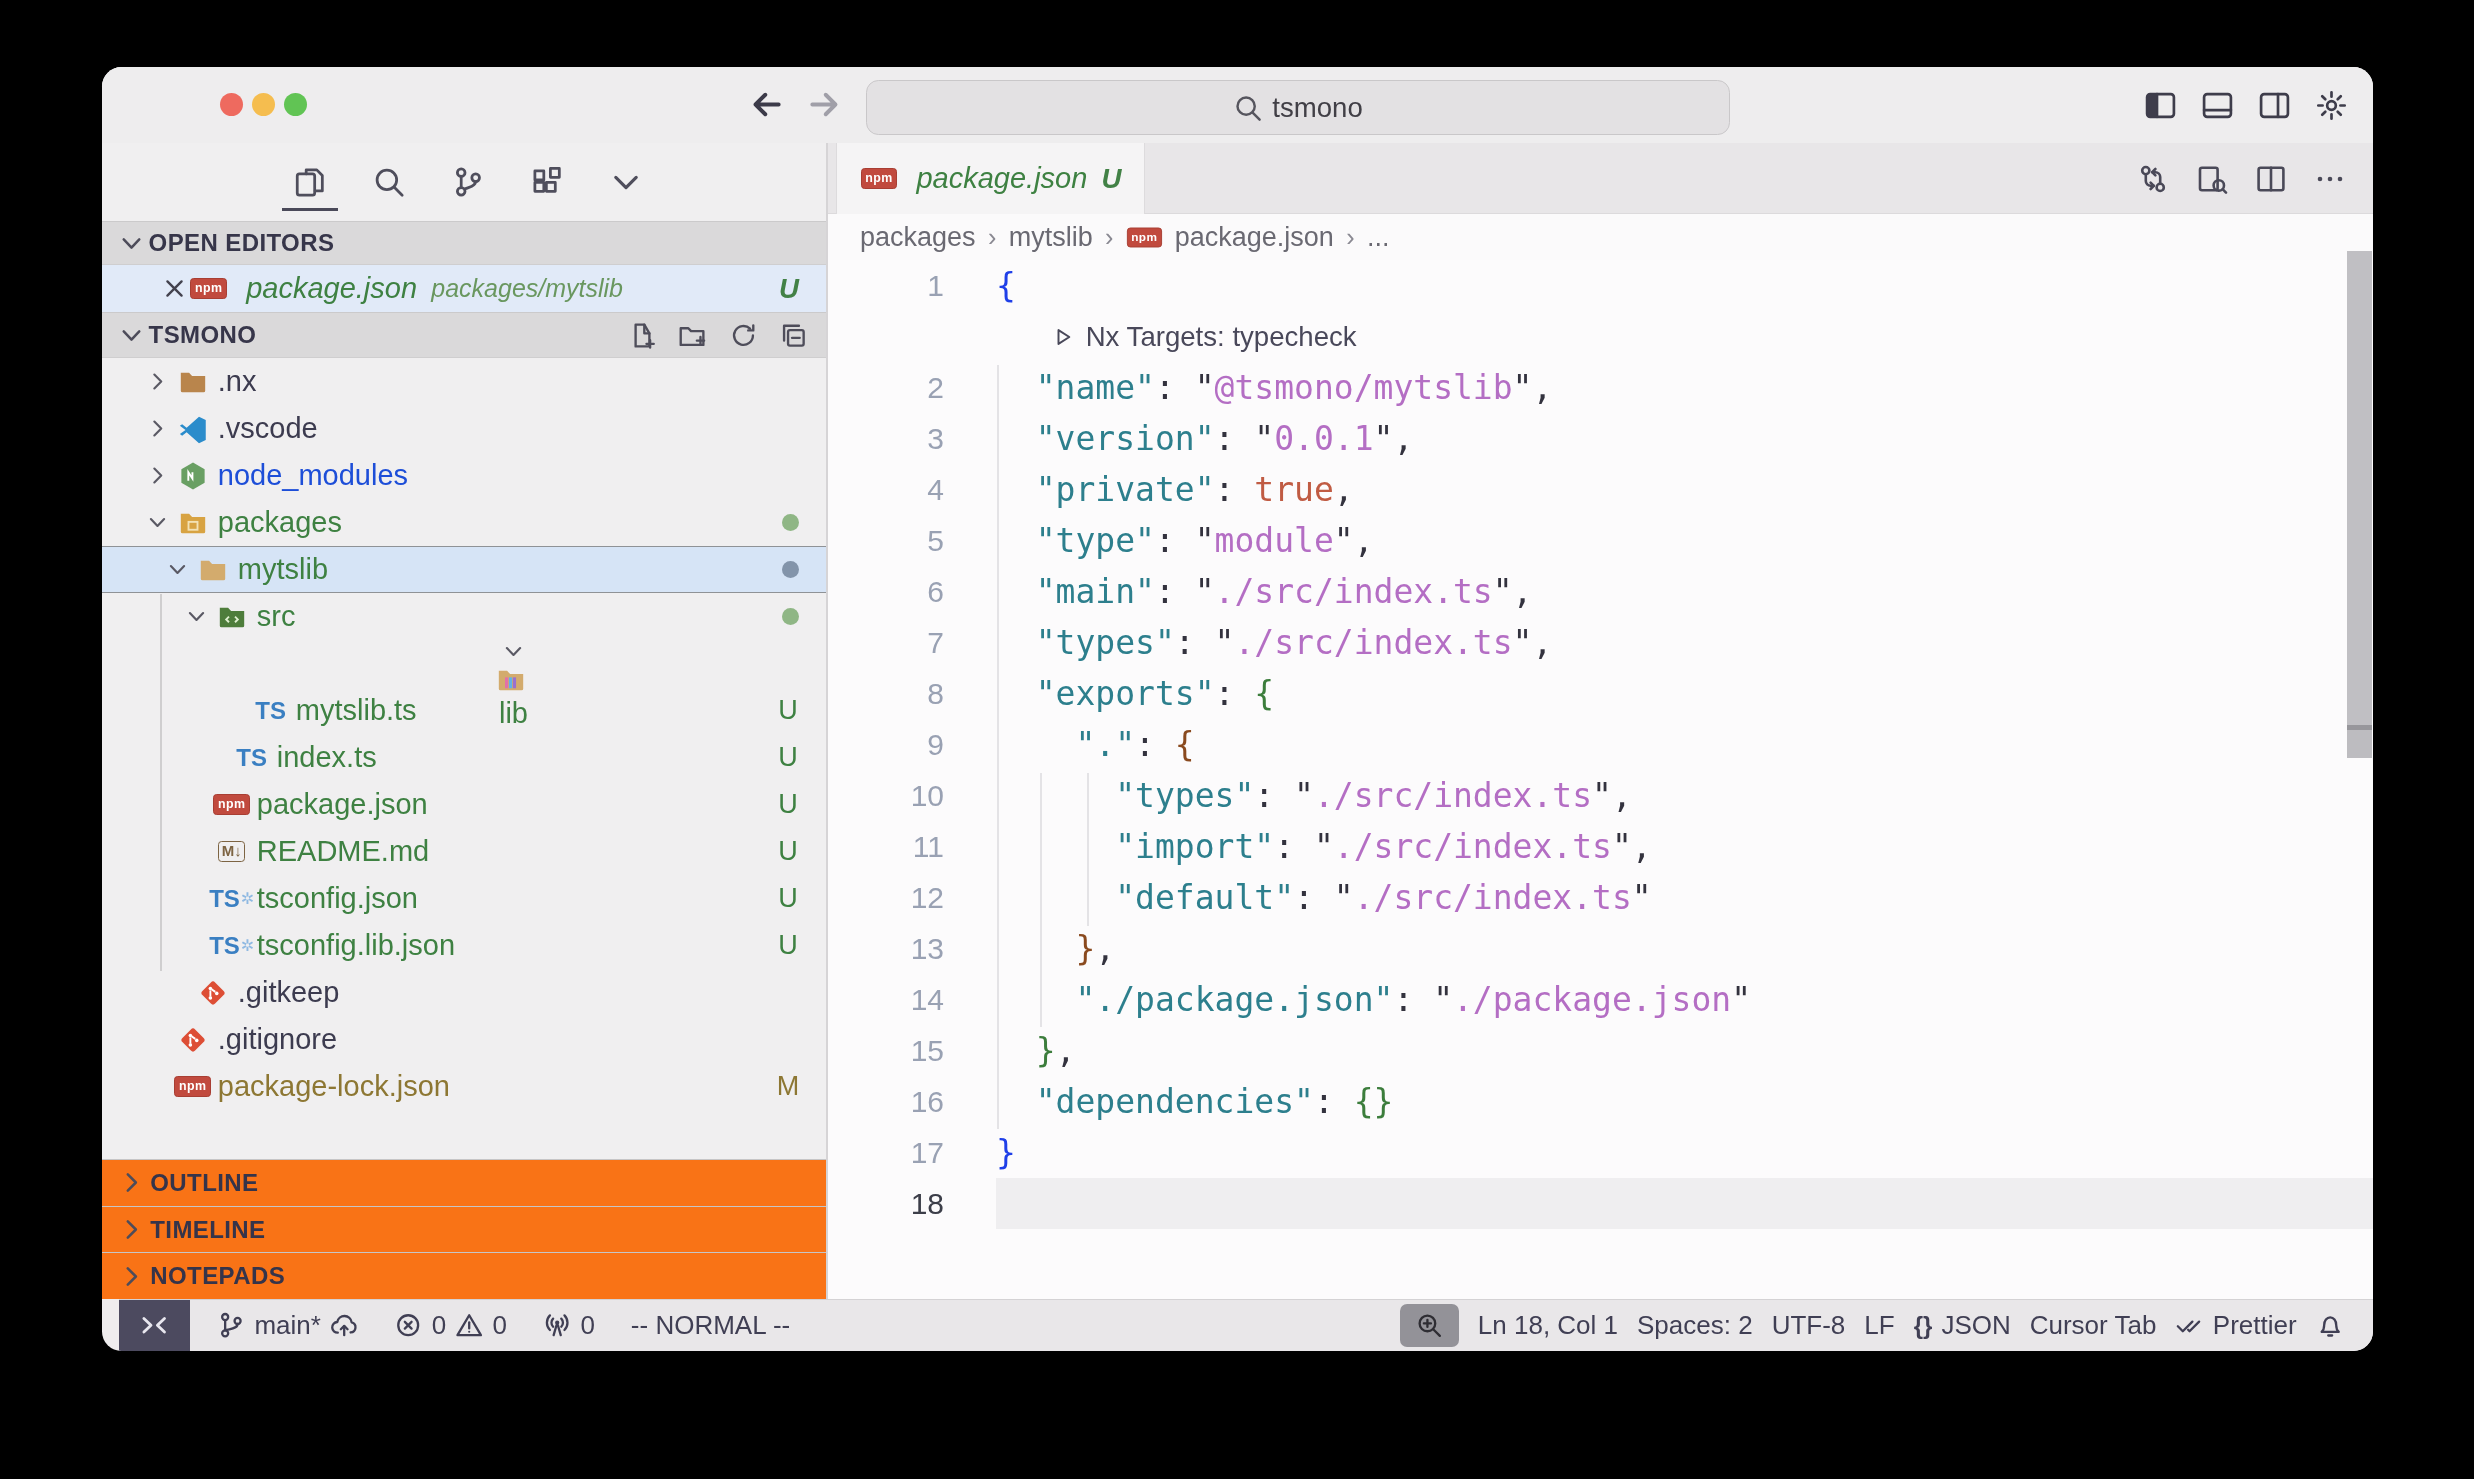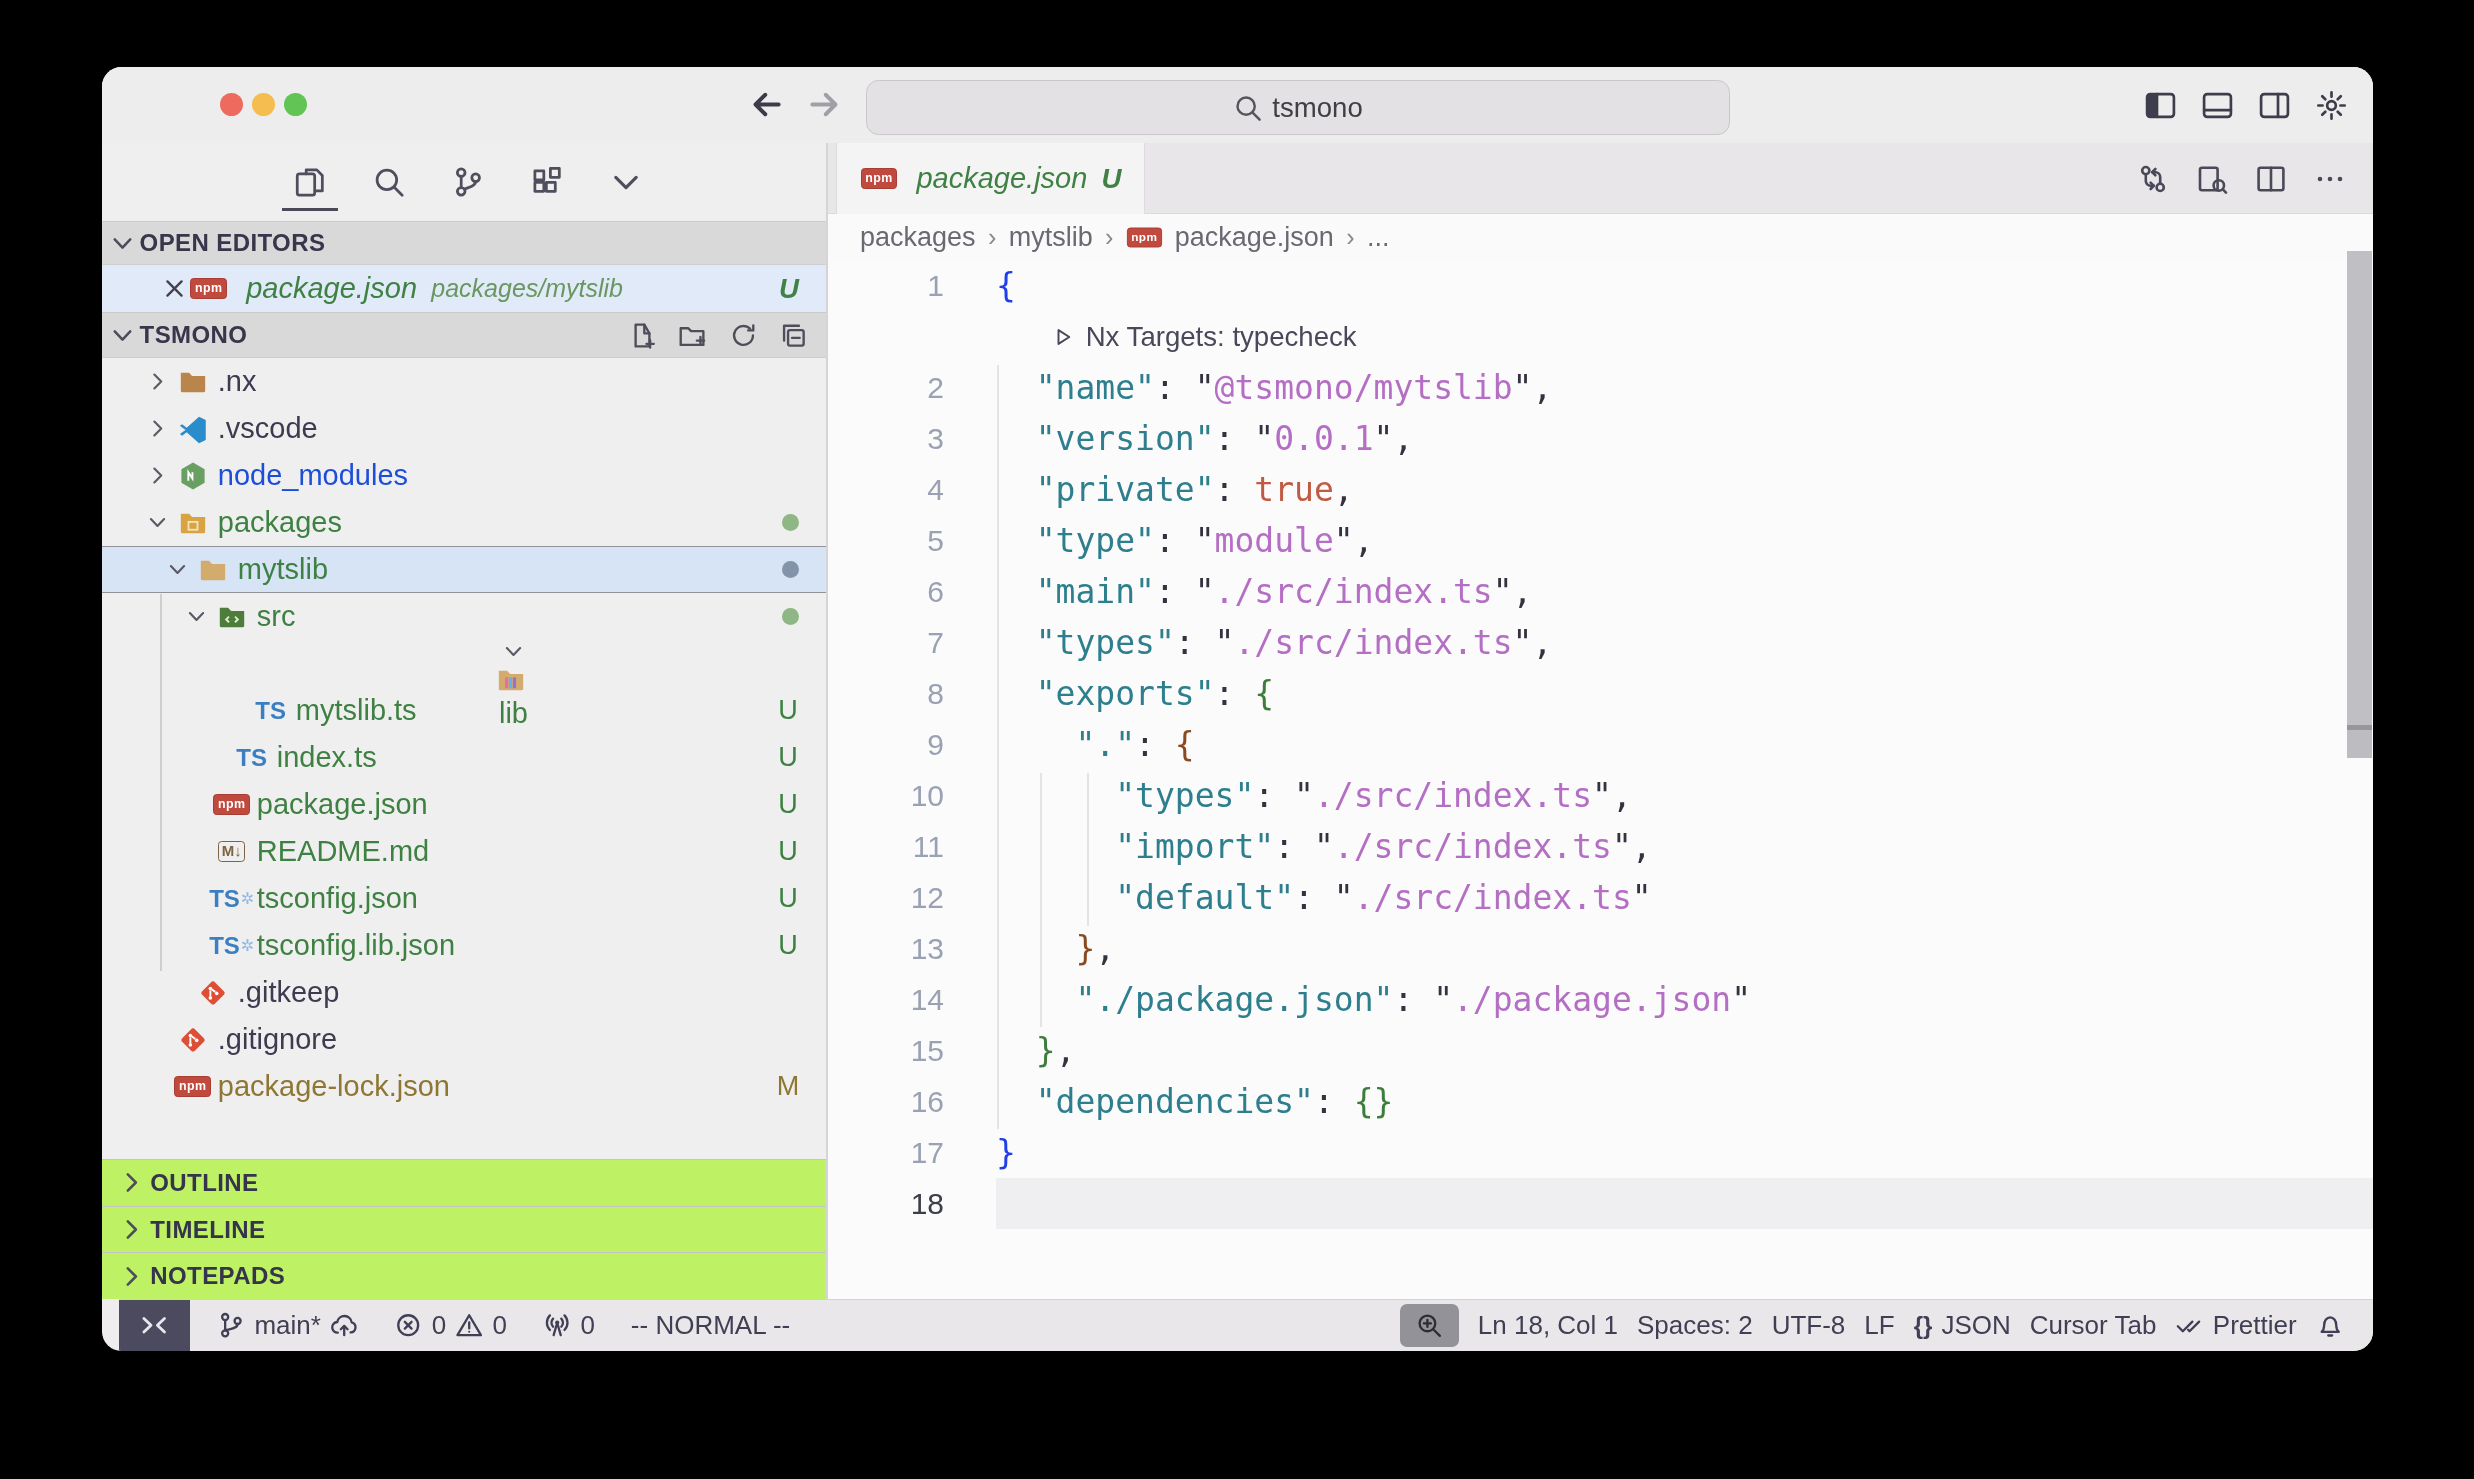--- a/index.html
+++ b/index.html
@@ -34,21 +34,21 @@
              background:#f0eff0; }
   #sidebar-divider { position:absolute; left:724px; top:76px; width:1.8px; bottom:52px; background:#d6d4d6; }
 
   #activity { position:absolute; left:0; top:0; width:100%; height:78px;
               display:flex; align-items:center; gap:45px; padding-left:191px; }
   .act-item { width:34px; height:34px; color:#4f4e5c; position:relative; }
   .act-item.active::after { content:""; position:absolute; left:-10.7px; right:-10.7px; bottom:-12.4px;
                             height:3.6px; background:#4a4959; }
 
   .section-header { background:#dad9da; border-top:0.9px solid #cbcacb; border-bottom:0.9px solid #cfcecf;
-                    display:flex; align-items:center; padding-left:7px;
+                    display:flex; align-items:center; padding-left:16px;
                     font-weight:bold; font-size:24px; color:#37364a; letter-spacing:0.4px; }
   .section-header .chev { width:27px; height:27px; color:#4d4c5a; margin-right:3.6px; flex:none; }
   #oe-header { position:absolute; left:0; top:78px; width:100%; height:44px; }
   #oe-row { position:absolute; left:0; top:122px; width:100%; height:47px;
             background:#e1eaf8; display:flex; align-items:center; }
   #oe-close { width:27px; height:27px; color:#43424e; margin-left:59px; flex:none; }
   #oe-row .file { font-style:italic; font-size:29px; color:#3e8142; margin-left:12.4px; }
   #oe-row .dir  { font-style:italic; font-size:25px; color:#69975f; margin-left:14.2px; }
   #oe-row .badge { margin-left:auto; margin-right:27px; font-style:italic; font-size:27.6px;
                    color:#428146; font-weight:bold; }
@@ -74,21 +74,21 @@
   .npm-badge { background:#c14a3e; color:#fff; font-weight:bold; font-size:12.4px;
                border-radius:3.6px; padding:2.7px 3.6px 3.6px; line-height:1; letter-spacing:0.4px;
                border:1.8px solid #a83e33; }
   .ts-badge { color:#3a7fc2; font-weight:bold; font-size:24px; font-style:normal; }
   .ts-gear { color:#8fb9e2; font-size:16px; margin-left:0.9px; }
   .md-badge { border:1.8px solid #7d6443; color:#7d6443; font-weight:bold; font-size:15px;
               border-radius:3.6px; padding:0.9px 2.7px; line-height:1.1; }
   .nx-badge { color:#143055; font-weight:bold; font-size:24px; }
 
   #stack { position:absolute; left:0; bottom:0; width:100%; height:140px; display:flex; flex-direction:column; }
-  .stack-row { flex:1; background:#bef264; border-top:0.9px solid #c6c5c6;
+  .stack-row { flex:1; background:#f97316; border-top:0.9px solid #c6c5c6;
                display:flex; align-items:center; padding-left:16px;
                font-weight:bold; font-size:24px; color:#35344a; letter-spacing:0.4px; }
   .stack-row .chev { width:27px; height:27px; color:#4d4c5a; margin-right:5.3px; }
 
   
   #editor { position:absolute; left:726px; top:76px; right:0; bottom:52px; background:#fcfbfc; }
   #tabstrip { position:absolute; left:0; top:0; width:100%; height:71px; background:#e8e6e8;
               border-bottom:0.9px solid #dcdadc; }
   #tab { position:absolute; left:8px; top:0; width:309px; height:71px; background:#f5f4f5;
          border-left:0.9px solid #dddbdd; border-right:0.9px solid #dddbdd;

